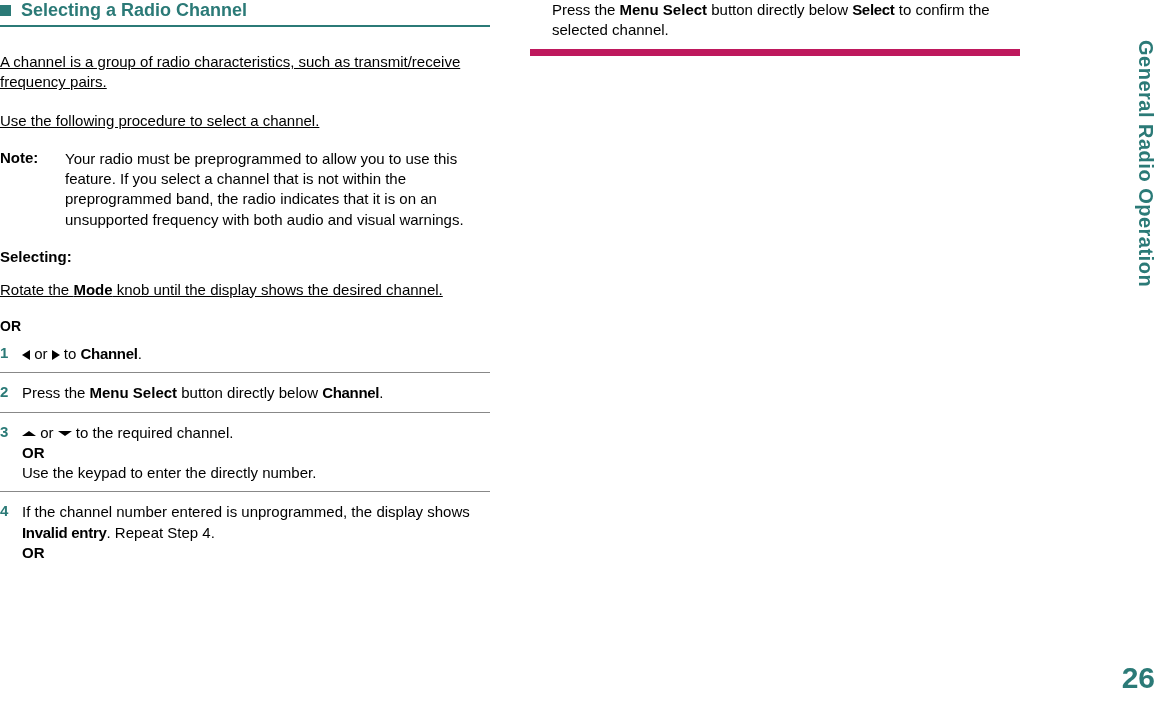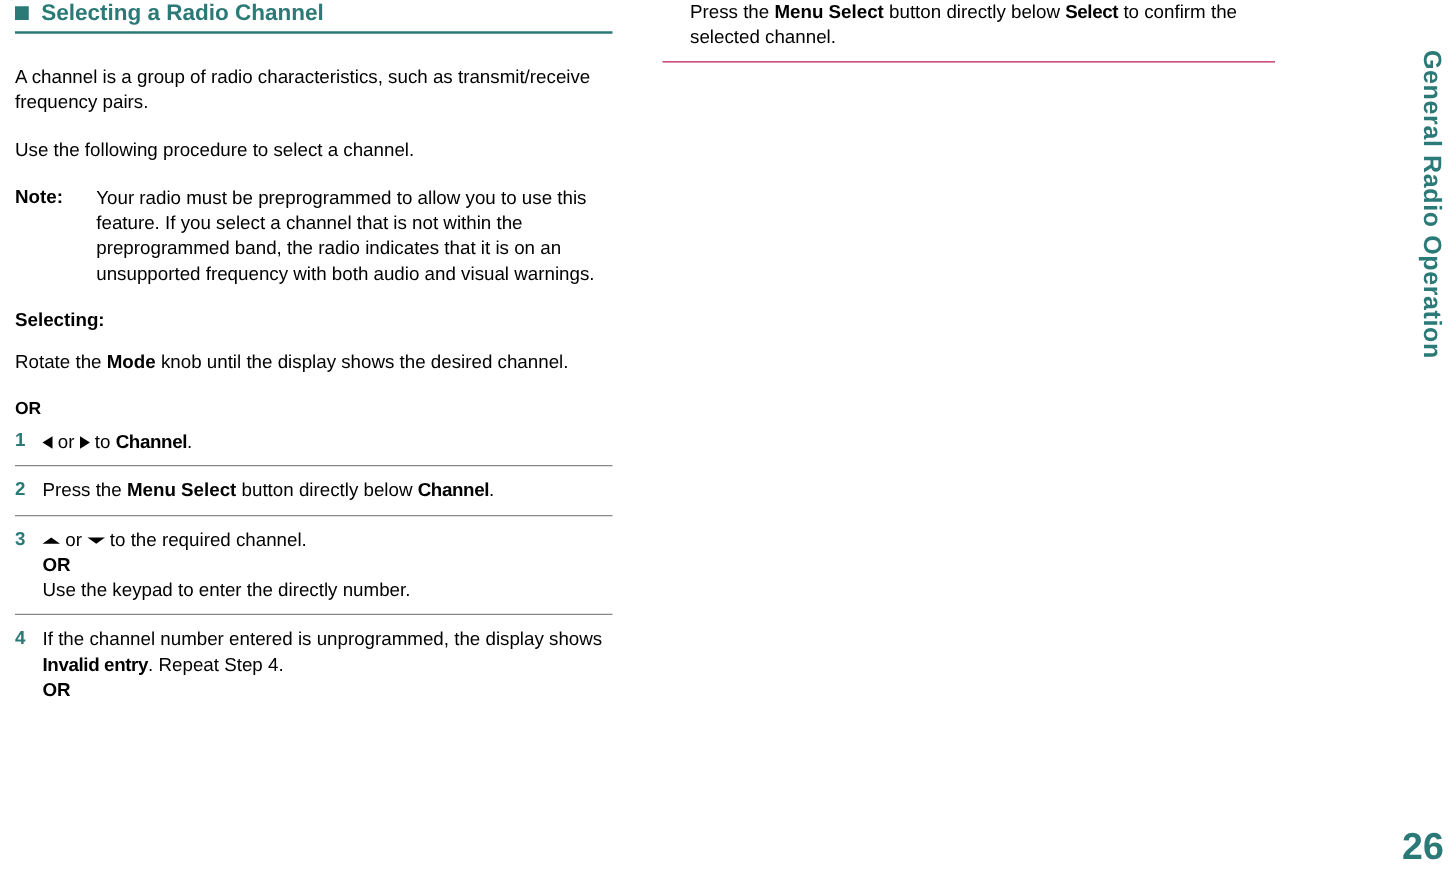--- a/index.html
+++ b/index.html
@@ -21,21 +21,21 @@
     .content-area {
       flex: 1;
       display: flex;
       padding: 0;
     }
     .col {
       width: 530px;
       padding-right: 40px;
     }
     .col-left {
-      padding-left: 12px;
+      padding-left: 0;
     }
     .heading-row {
       display: flex;
       align-items: center;
       margin-bottom: 4px;
     }
     .heading-bullet {
       width: 11px;
       height: 11px;
       background: #2b7a77;
@@ -48,20 +48,21 @@
     }
     .heading-underline {
       height: 2px;
       background: #2b7a77;
       margin-bottom: 25px;
     }
     .body-p {
       font-size: 15px;
       line-height: 1.35;
       margin-bottom: 18px;
+      text-decoration: underline;
     }
     .note-row {
       display: flex;
       margin-bottom: 18px;
     }
     .note-label {
       font-weight: bold;
       font-size: 15px;
       width: 65px;
       flex-shrink: 0;
@@ -150,21 +151,21 @@
     }
     .page-number {
       position: absolute;
       right: 10px;
       bottom: 6px;
       font-size: 30px;
       font-weight: bold;
       color: #2b7a77;
     }
     .right-top-row {
-      border-bottom: 1px solid #be185d;
+      border-bottom: 7px solid #be185d;
       padding-bottom: 8px;
       margin-bottom: 18px;
       display: flex;
     }
     .right-top-row .spacer {
       width: 22px;
       flex-shrink: 0;
     }
     .right-top-body {
       font-size: 15px;

